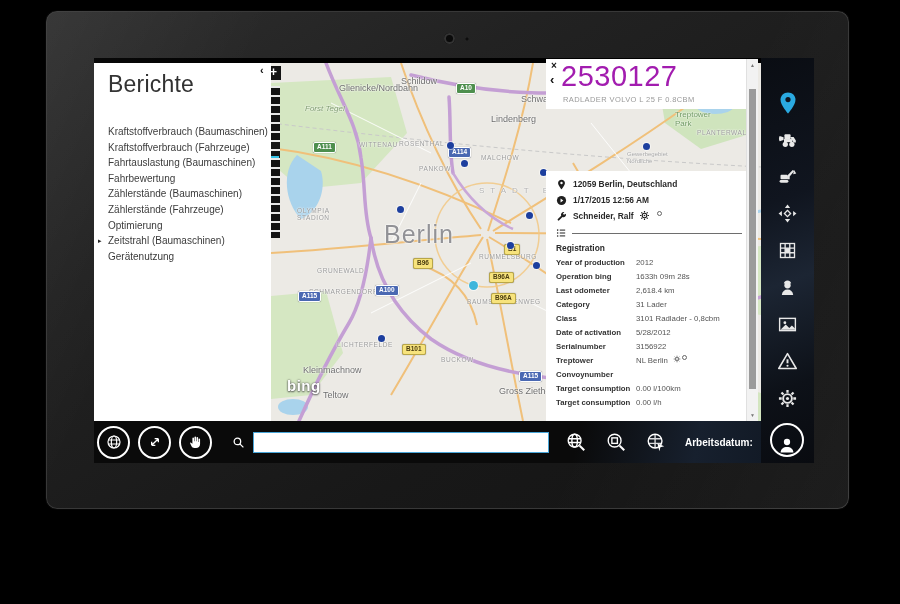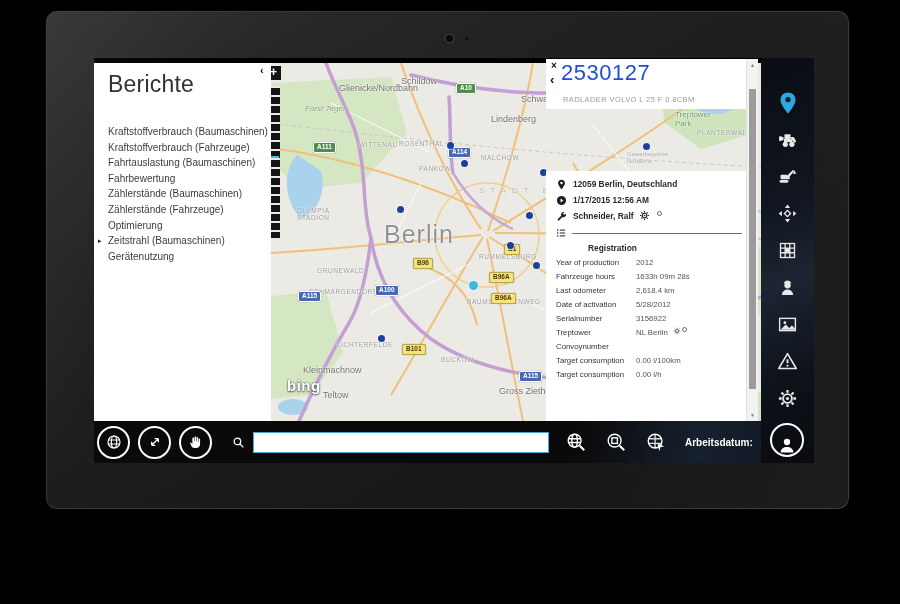--- a/index.html
+++ b/index.html
@@ -54,35 +54,35 @@
   .zoom-level{position:absolute;left:1px;right:1px;top:46%;height:2px;background:#35c4e8;}
   .bing-logo{position:absolute;left:16px;top:314px;font-size:15px;font-weight:bold;color:#fff;letter-spacing:.5px;
     text-shadow:0 0 2px rgba(70,70,70,.95),0 1px 2px rgba(70,70,70,.8);}
   .collapse-chevron{position:absolute;left:166px;top:6px;font-size:11px;font-weight:bold;color:#111;cursor:pointer;z-index:5;}
 
   
   .popup{position:absolute;left:452px;top:1px;width:212px;height:362px;display:flex;flex-direction:column;z-index:4;}
   .popup-title{position:relative;height:50px;background:#fff;flex:none;}
   .popup-title .close{position:absolute;left:5px;top:2px;font-size:10px;font-weight:bold;color:#111;cursor:pointer;line-height:1;}
   .popup-title .back{position:absolute;left:4px;top:14px;font-size:13px;font-weight:bold;color:#111;cursor:pointer;line-height:1;}
-  .big-title{position:absolute;left:15px;top:1px;font-size:22px;font-weight:400;color:#1d4ed8;letter-spacing:.5px;}
+  .big-title{position:absolute;left:15px;top:1px;font-size:29px;font-weight:400;color:#a21caf;letter-spacing:.5px;}
   .subtitle{position:absolute;left:17px;top:36px;font-size:7.5px;color:#9a9a9a;letter-spacing:.4px;}
   .popup-gap{height:62px;flex:none;}
   .popup-body{flex:1;background:#fff;padding:5px 16px 0 10px;overflow:hidden;}
   .info-row{display:flex;align-items:center;height:16px;color:#1f1f1f;}
   .info-row .ic{width:11px;height:11px;color:#1f1f1f;flex:none;margin-right:6px;}
   .info-text{font-size:8.4px;font-weight:bold;color:#2a2a2a;white-space:nowrap;}
   .mini-gear{width:8px;height:8px;color:#555;margin-left:5px;position:relative;top:-1px;}
   .sup-dot{width:3px;height:3px;border:1px solid #666;border-radius:50%;margin:-6px 0 0 1px;}
   .sep-row{display:flex;align-items:center;height:14px;margin-top:2px;}
   .sep-row .list-ic{width:10px;height:10px;color:#222;flex:none;}
   .sep-line{flex:1;height:1px;background:#6e6e6e;margin-left:6px;}
-  .section{font-size:8.4px;font-weight:bold;color:#2a2a2a;height:15px;line-height:17px;margin-left:32px;}
+  .section{font-size:8.4px;font-weight:bold;color:#2a2a2a;height:15px;line-height:17px;}
   .reg-row{display:flex;align-items:center;height:14px;}
-  .reg-label{width:80px;flex:none;font-size:7.8px;font-weight:normal;color:#333;white-space:nowrap;}
+  .reg-label{width:80px;flex:none;font-size:7.8px;font-weight:bold;color:#333;white-space:nowrap;}
   .reg-value{font-size:7.8px;color:#555;white-space:nowrap;display:flex;align-items:center;}
   .popup-scroll{position:absolute;right:0;top:0;bottom:0;width:11px;background:#f2f2f2;border-left:1px solid #e0e0e0;}
   .sarr{position:absolute;left:0;right:0;text-align:center;font-size:5px;color:#777;}
   .sarr.up{top:3px;} .sarr.down{bottom:3px;}
   .sthumb{position:absolute;left:2px;width:7px;top:30px;height:300px;background:#9b9b9b;cursor:pointer;}
 
   
   .bottom-bar{position:absolute;left:0;top:363px;width:667px;height:42px;
     background:linear-gradient(102deg,#0a0a0a 0%,#0a0a0a 72%,#17202e 90%,#121a26 100%);
     display:flex;align-items:center;padding-left:3px;box-sizing:border-box;z-index:6;}
@@ -297,26 +297,34 @@
               </span>
             <div class="sep-line"></div>
           </div>
           <div class="section">Registration</div>
           <div class="reg-rows">
               <div class="reg-row">
                 <span class="reg-label">Year of production</span>
                 <span class="reg-value">2012</span>
               </div>
               <div class="reg-row">
-                <span class="reg-label">Fahrzeuge hours</span>
+                <span class="reg-label">Operation bing</span>
                 <span class="reg-value">1633h 09m 28s</span>
               </div>
               <div class="reg-row">
                 <span class="reg-label">Last odometer</span>
                 <span class="reg-value">2,618.4 km</span>
+              </div>
+              <div class="reg-row">
+                <span class="reg-label">Category</span>
+                <span class="reg-value">31 Lader</span>
+              </div>
+              <div class="reg-row">
+                <span class="reg-label">Class</span>
+                <span class="reg-value">3101 Radlader - 0,8cbm</span>
               </div>
               <div class="reg-row">
                 <span class="reg-label">Date of activation</span>
                 <span class="reg-value">5/28/2012</span>
               </div>
               <div class="reg-row">
                 <span class="reg-label">Serialnumber</span>
                 <span class="reg-value">3156922</span>
               </div>
               <div class="reg-row">

